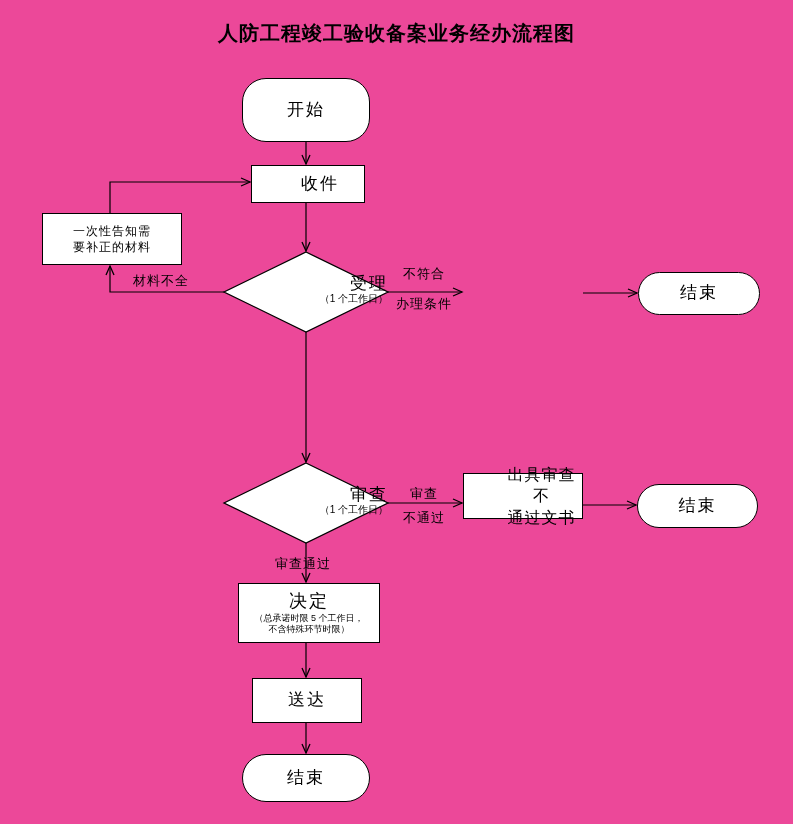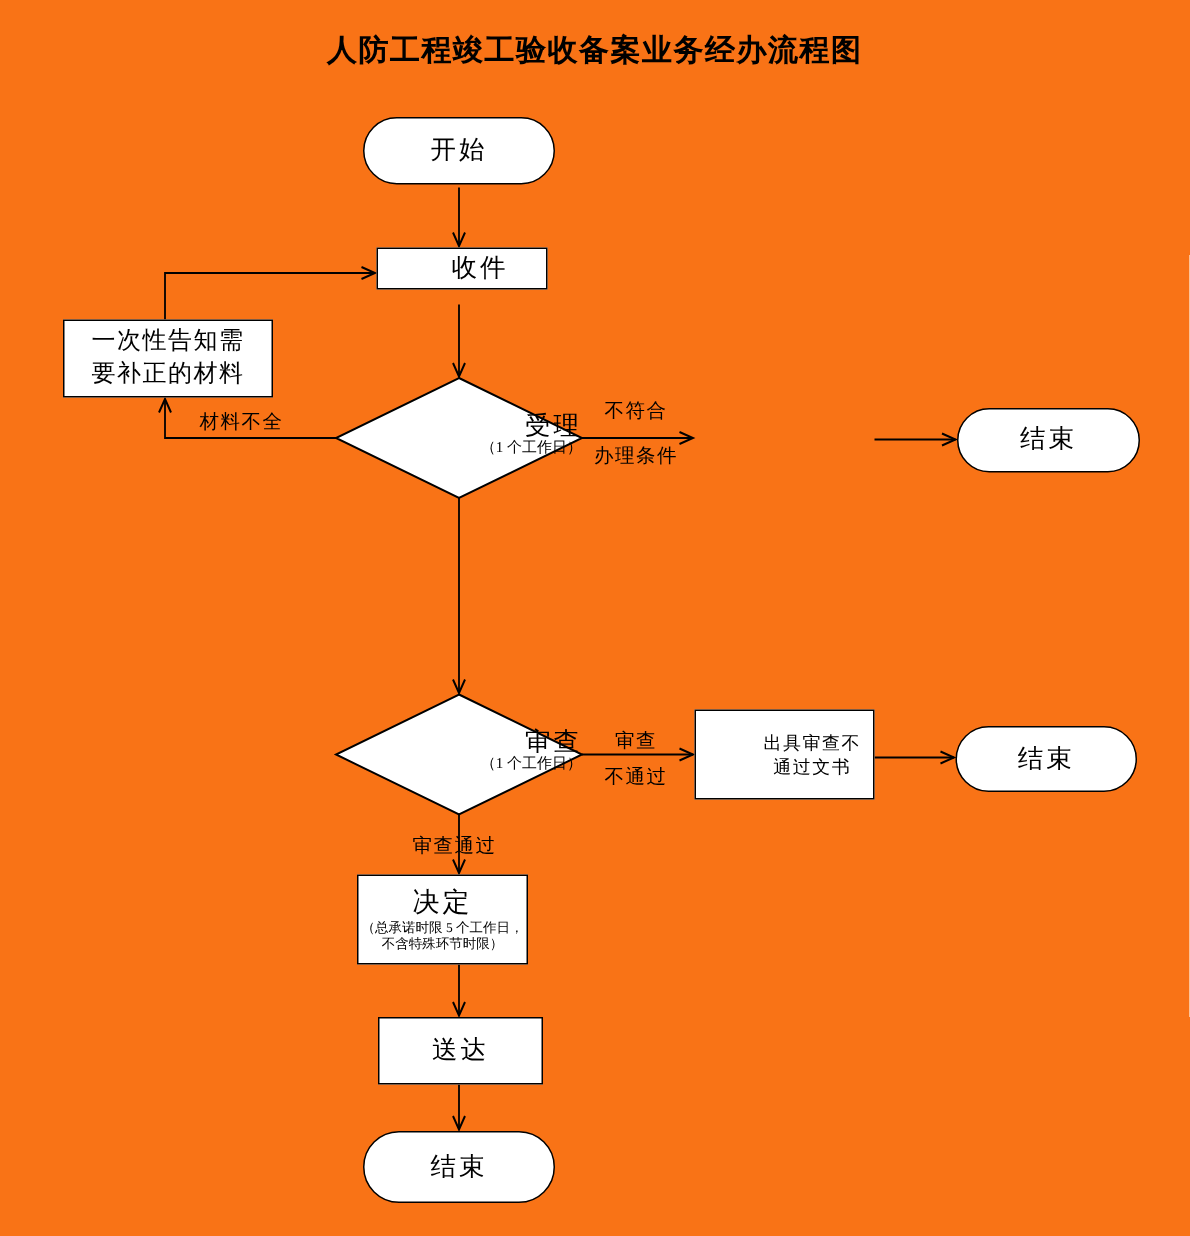--- a/index.html
+++ b/index.html
@@ -1,18 +1,18 @@
 <!DOCTYPE html>
 <html><head>
 <meta charset="utf-8">
 <style>
   html,body{margin:0;padding:0;background:#fff;}
   .canvas{
-    position:relative;width:793px;height:824px;background:#f97316;overflow:hidden;
-    font-family:Liberation Serif, serif;color:#000;
+    position:relative;width:793px;height:824px;background:#ec4899;overflow:hidden;
+    font-family:Liberation Sans, sans-serif;color:#000;
   }
   .title{
     position:absolute;left:0;top:20px;width:793px;text-align:center;
     font-size:20px;font-weight:bold;letter-spacing:1px;margin:0;
   }
   svg.wires{position:absolute;left:0;top:0;}
   .node{
     position:absolute;box-sizing:border-box;border:1.5px solid #000;background:#fff;
     display:flex;flex-direction:column;align-items:center;justify-content:center;
     text-align:center;font-size:17px;letter-spacing:2px;line-height:1.35;
@@ -55,58 +55,58 @@
     <line x1="388" y1="292" x2="462" y2="292" stroke="#000" stroke-width="1.2" marker-end="url(#arw)"></line>
     <line x1="583" y1="293" x2="637" y2="293" stroke="#000" stroke-width="1.2" marker-end="url(#arw)"></line>
     <line x1="306" y1="332" x2="306" y2="462" stroke="#000" stroke-width="1.2" marker-end="url(#arw)"></line>
     <line x1="388" y1="503" x2="462" y2="503" stroke="#000" stroke-width="1.2" marker-end="url(#arw)"></line>
     <line x1="583" y1="505" x2="636" y2="505" stroke="#000" stroke-width="1.2" marker-end="url(#arw)"></line>
     <line x1="306" y1="543" x2="306" y2="582" stroke="#000" stroke-width="1.2" marker-end="url(#arw)"></line>
     <line x1="306" y1="643" x2="306" y2="677" stroke="#000" stroke-width="1.2" marker-end="url(#arw)"></line>
     <line x1="306" y1="723" x2="306" y2="753" stroke="#000" stroke-width="1.2" marker-end="url(#arw)"></line>
   </svg>
 
-  <div class="node stadium" style="left:242px;top:78px;width:128px;height:45px;">
+  <div class="node stadium" style="left:242px;top:78px;width:128px;height:64px;">
     <span>开始</span>
   </div>
 
-  <div class="node" style="left:251px;top:165px;width:114px;height:28px;padding-left:24px;">
+  <div class="node" style="left:251px;top:165px;width:114px;height:38px;padding-left:24px;">
     <span>收件</span>
   </div>
 
-  <div class="node" style="left:42px;top:213px;width:140px;height:52px;font-size:16px;">
+  <div class="node" style="left:42px;top:213px;width:140px;height:52px;font-size:12px;">
     <span class="line">一次性告知需</span>
     <span class="line">要补正的材料</span>
   </div>
 
   <div class="dtext" style="left:224px;top:258px;width:164px;height:64px;">
     <span class="main">受理</span>
     <span class="sub">（1 个工作日）</span>
   </div>
 
 
   <div class="node stadium" style="left:638px;top:272px;width:122px;height:43px;border-radius:22px;">
     <span>结束</span>
   </div>
 
   <div class="dtext" style="left:224px;top:469px;width:164px;height:64px;">
     <span class="main">审查</span>
     <span class="sub">（1 个工作日）</span>
   </div>
 
-  <div class="node" style="left:463px;top:473px;width:120px;height:60px;font-size:12px;padding-left:37px;">
+  <div class="node" style="left:463px;top:473px;width:120px;height:46px;font-size:16px;padding-left:37px;">
     <span class="line">出具审查不</span>
     <span class="line">通过文书</span>
   </div>
 
   <div class="node stadium" style="left:637px;top:484px;width:121px;height:44px;border-radius:22px;">
     <span>结束</span>
   </div>
 
-  <div class="node" style="left:238px;top:583px;width:114px;height:60px;">
+  <div class="node" style="left:238px;top:583px;width:142px;height:60px;">
     <span style="font-size:18px;line-height:1.2;">决定</span>
     <span class="decide-sub">（总承诺时限 5 个工作日，</span>
     <span class="decide-sub">不含特殊环节时限）</span>
   </div>
 
   <div class="node" style="left:252px;top:678px;width:110px;height:45px;">
     <span>送达</span>
   </div>
 
   <div class="node stadium" style="left:242px;top:754px;width:128px;height:48px;">

